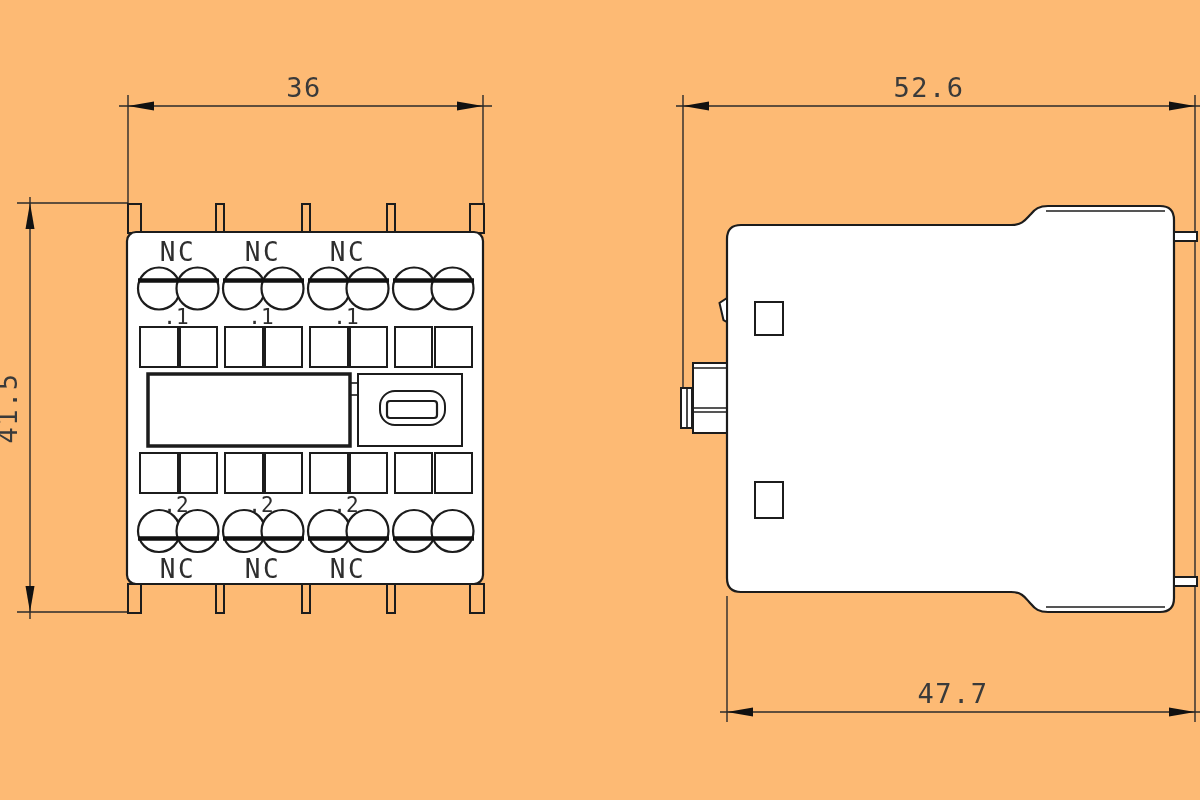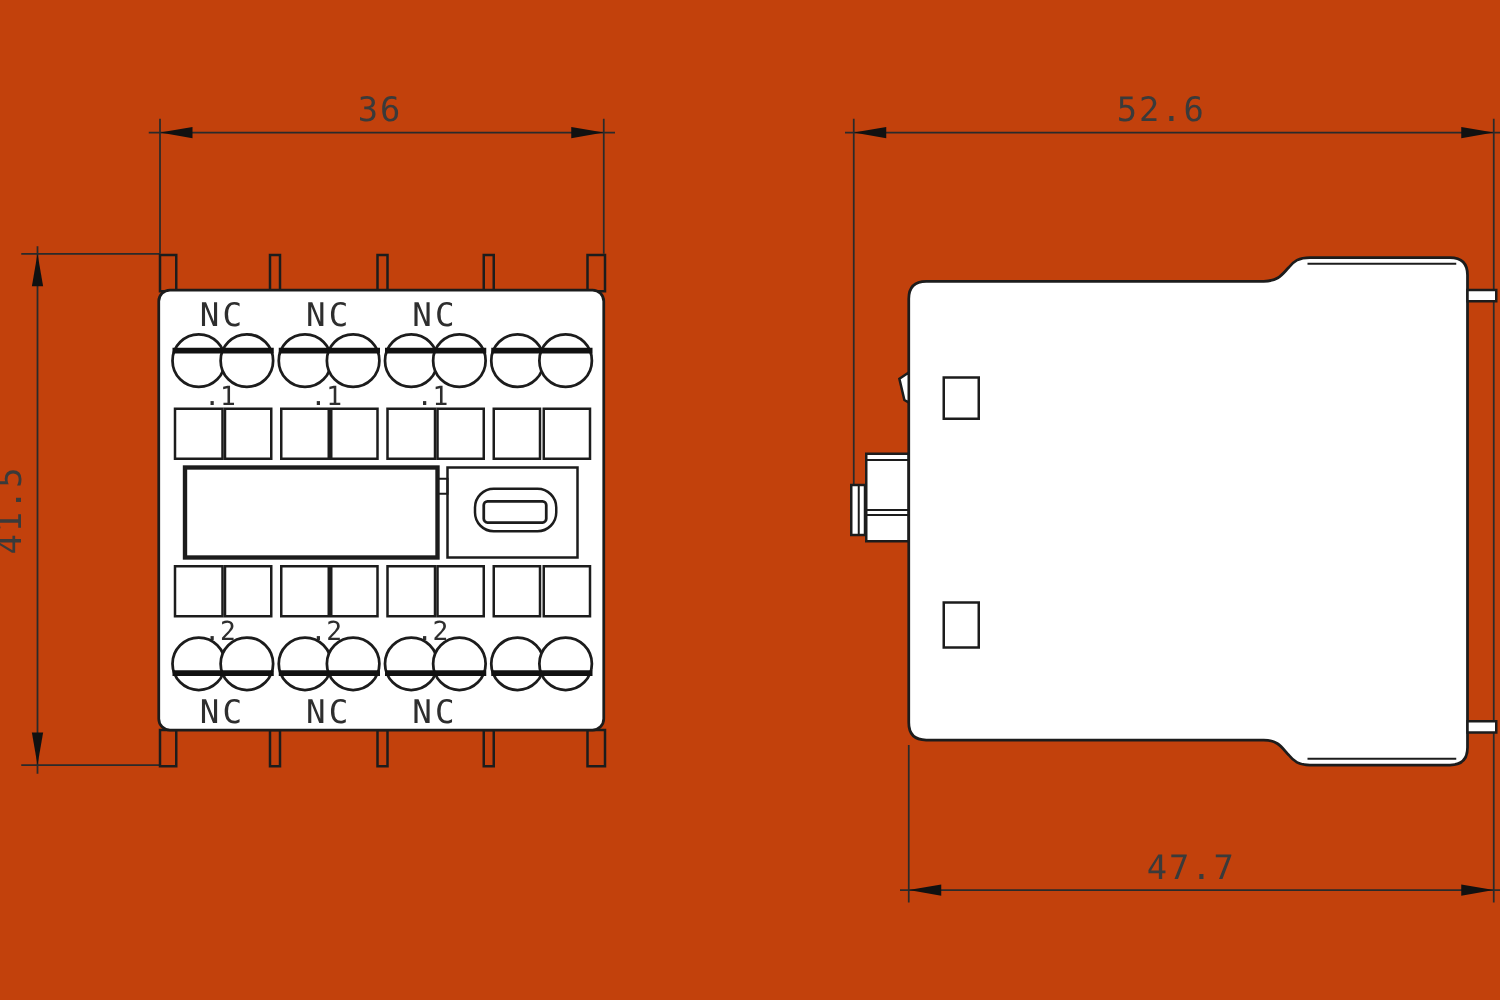--- a/index.html
+++ b/index.html
@@ -1,16 +1,16 @@
 <!DOCTYPE html>
 <html><head>
 <meta charset="utf-8">
 <style>
   html,body{margin:0;padding:0;background:#ffffff;}
-  .canvas{position:relative;width:1200px;height:800px;background:#c2410c;overflow:hidden;
+  .canvas{position:relative;width:1200px;height:800px;background:#fdba74;overflow:hidden;
           font-family:"DejaVu Sans Mono","Liberation Mono",monospace;}
   svg{display:block;}
   .ln{stroke:#1c1c1c;stroke-width:2;fill:none;}
   .lnthin{stroke:#1c1c1c;stroke-width:1.6;fill:none;}
   .lnthick{stroke:#1c1c1c;stroke-width:3.5;fill:none;}
   .slot{stroke:#111111;stroke-width:4.5;fill:none;}
   .shape{stroke:#1c1c1c;stroke-width:2;fill:#ffffff;}
   .shape22{stroke:#1c1c1c;stroke-width:2.2;fill:#ffffff;}
   .dimline{stroke:#2a2a2a;stroke-width:1.4;fill:none;}
   .arrow{fill:#111111;stroke:none;}

